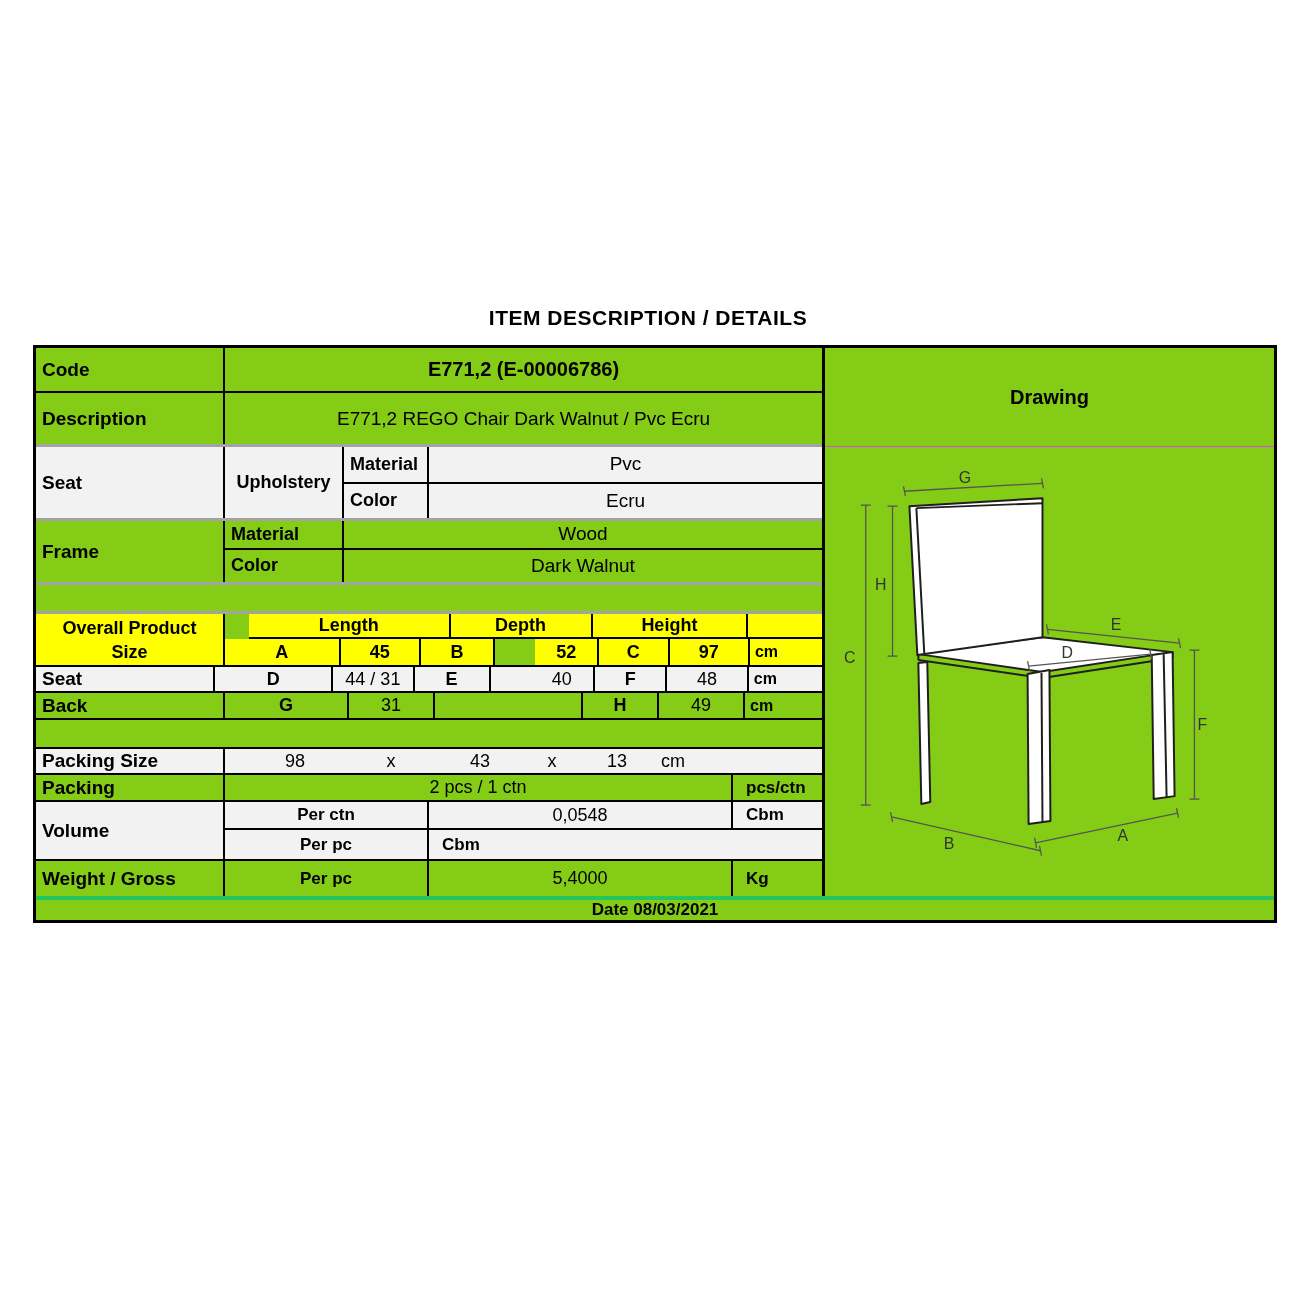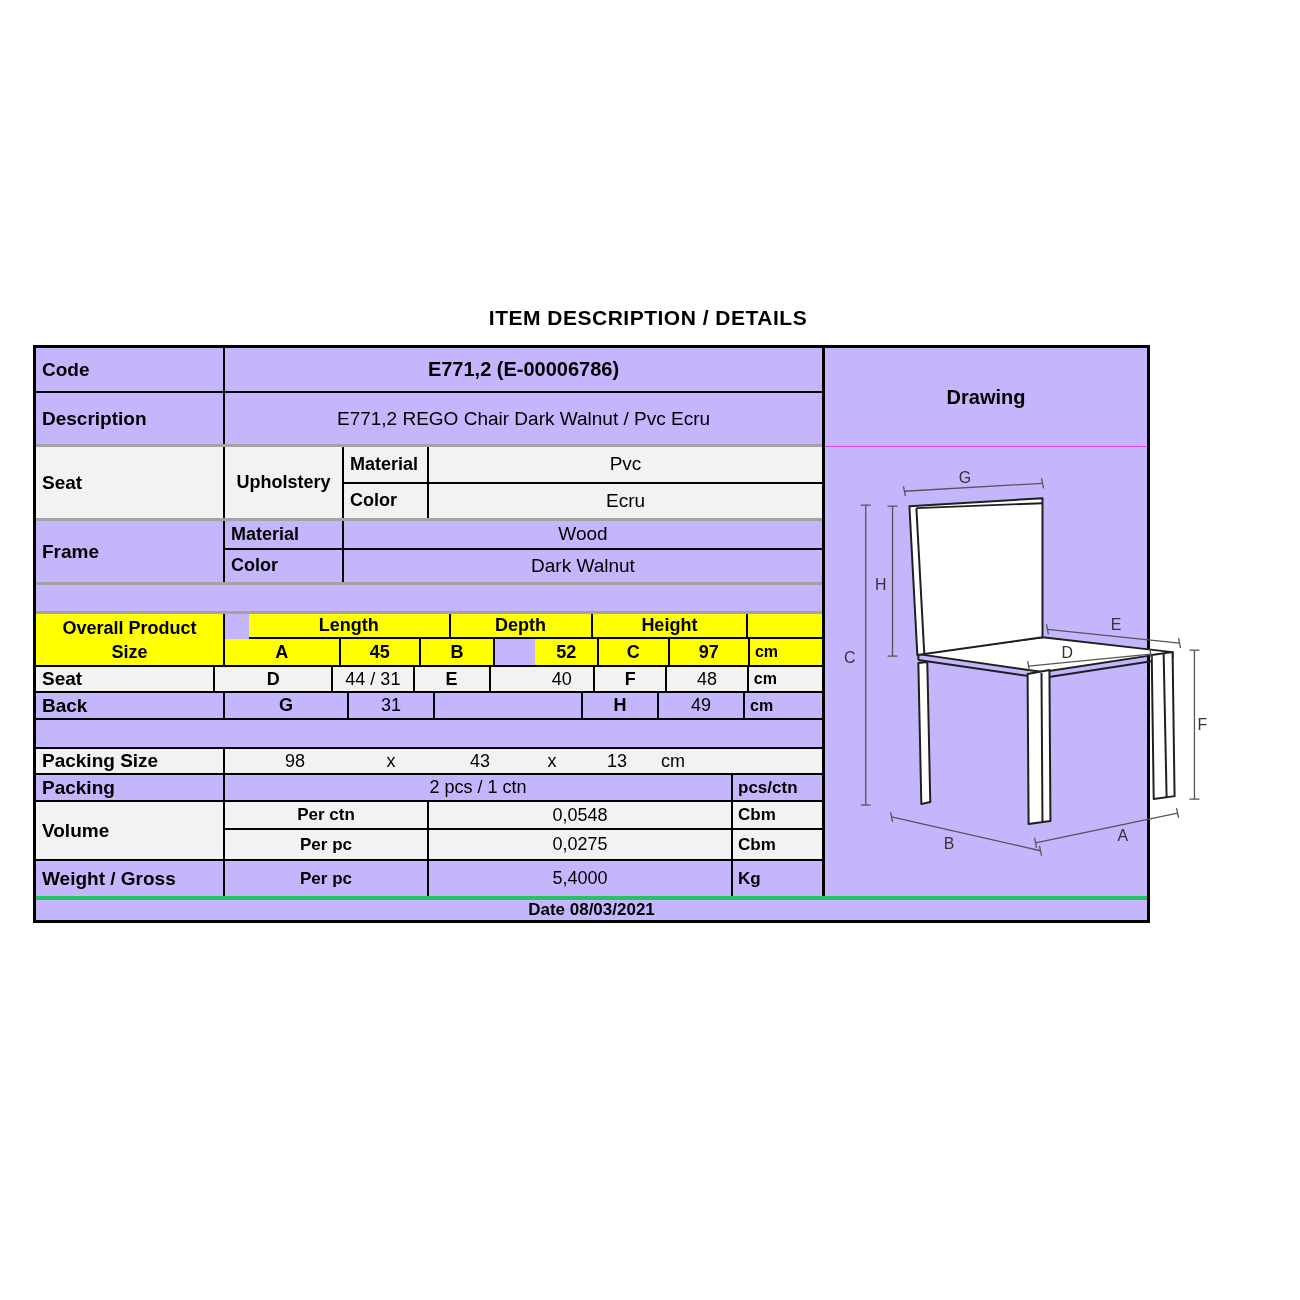--- a/index.html
+++ b/index.html
@@ -6,22 +6,22 @@
   html,body { background:#ffffff; }
   body {
     width:1300px; height:1300px; position:relative;
     font-family:"Liberation Sans", sans-serif; color:#000;
   }
   .page-title {
     position:absolute; top:306px; left:33px; width:1230px;
     text-align:center; font-size:21px; font-weight:bold; letter-spacing:0.5px;
   }
   .spec-table {
-    position:absolute; left:33px; top:345px; width:1117px; height:578px;
-    border:3px solid #000; display:flex; flex-direction:column; background:#c4b5fd;
+    position:absolute; left:33px; top:345px; width:1244px; height:578px;
+    border:3px solid #000; display:flex; flex-direction:column; background:#84cc16;
   }
   .top-area { display:flex; height:548px; }
   .left-table { width:789px; border-right:3px solid #000; display:flex; flex-direction:column; }
   .drawing-panel { flex:1; display:flex; flex-direction:column; }
 
   .row { display:flex; width:786px; }
   .bb2 { border-bottom:2px solid #000; }
   .bb3 { border-bottom:3px solid #a3a3a3; }
   .cell { display:flex; align-items:center; overflow:hidden; }
   .br2 { border-right:2px solid #000; }
@@ -71,21 +71,21 @@
   .sz-lbl { font-weight:bold; font-size:19px; padding-left:6px; }
   .sz-key { font-weight:bold; }
   .unit-cm { font-weight:bold; font-size:16px; padding-left:5px; }
 
   .row-packsize { height:26px; }
   .ps-merged { width:597px; position:relative; }
   .ps-part { position:absolute; top:50%; transform:translate(-50%,-50%); font-size:18px; }
 
   .row-packing { height:27px; }
   .c-packval { width:508px; font-size:18px; }
-  .c-unit { width:89px; font-weight:bold; font-size:17px; padding-left:5px; }
+  .c-unit { width:89px; font-weight:bold; font-size:17px; padding-left:13px; }
 
   .row-volume { height:59px; display:flex; }
   .vol-right { width:597px; display:flex; flex-direction:column; }
   .vr-a { height:29px; display:flex; } .vr-b { height:30px; display:flex; }
   .c-per { width:204px; font-weight:bold; font-size:17px; }
   .c-vval { width:304px; font-size:18px; }
 
   .row-weight { height:35px; }
 
   .drawing-header { height:99px; border-bottom:1px solid #d946ef; display:flex; align-items:center; justify-content:center; font-weight:bold; font-size:20px; }
@@ -213,21 +213,20 @@
       <div class="row-volume bb2 shade">
         <div class="cell c-label lbl br2">Volume</div>
         <div class="vol-right">
           <div class="vr-a bb2">
             <div class="cell c-per ctr br2">Per ctn</div>
             <div class="cell c-vval ctr br2">0,0548</div>
             <div class="cell c-unit">Cbm</div>
           </div>
           <div class="vr-b">
             <div class="cell c-per ctr br2">Per pc</div>
-            <div class="cell c-vval ctr br2">0,0275</div>
             <div class="cell c-unit">Cbm</div>
           </div>
         </div>
       </div>
 
       <div class="row row-weight">
         <div class="cell c-label lbl br2">Weight / Gross</div>
         <div class="cell c-per ctr br2">Per pc</div>
         <div class="cell c-vval ctr br2">5,4000</div>
         <div class="cell c-unit">Kg</div>

